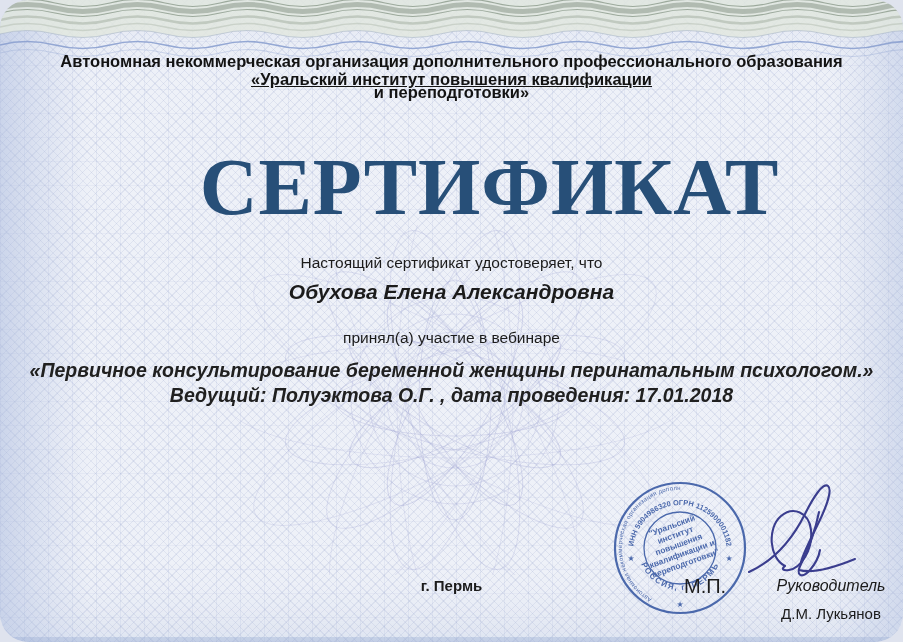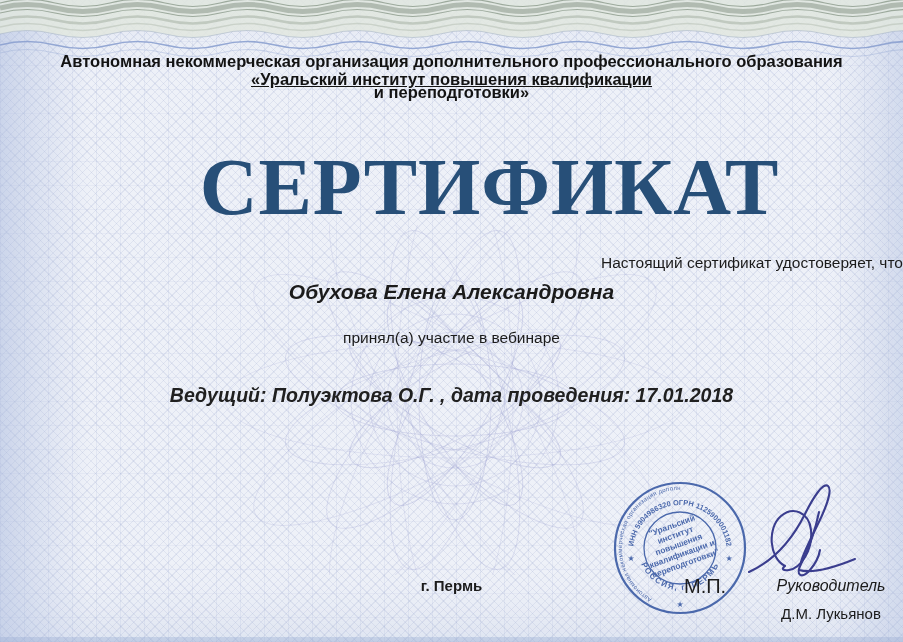--- a/index.html
+++ b/index.html
@@ -9,20 +9,21 @@
     overflow:hidden;
     font-family:"Liberation Sans","DejaVu Sans",sans-serif;
     color:#1b1b1b;
     background-color:#eef1f8;
     background-image:
       repeating-linear-gradient(45deg, rgba(125,140,190,.14) 0 1px, transparent 1px 6px),
       repeating-linear-gradient(135deg, rgba(125,140,190,.14) 0 1px, transparent 1px 6px),
       repeating-linear-gradient(90deg, rgba(120,140,195,.10) 0 1px, transparent 1px 24px),
       repeating-linear-gradient(0deg, rgba(120,140,195,.08) 0 1px, transparent 1px 24px);
     box-shadow:inset 0 0 70px rgba(150,168,210,.35);
+    border-radius:28px;
   }
   .certificate::before{
     content:"";position:absolute;inset:0;pointer-events:none;
     background:linear-gradient(to right, rgba(175,190,225,.40), rgba(175,190,225,0) 10%, rgba(175,190,225,0) 92%, rgba(175,190,225,.25));
   }
   .certificate::after{
     content:"";position:absolute;left:0;right:0;bottom:0;height:5px;
     background:rgba(150,168,210,.35);
   }
   .band{position:absolute;top:0;left:0;}
@@ -32,21 +33,21 @@
   .org-l1{top:52px;}
   .org-l2{top:70px;text-decoration:underline;}
   .org-l3{top:83px;}
   .title{
     top:142px;margin:0;
     font-family:"Liberation Serif","DejaVu Serif",serif;
     font-weight:bold;font-size:80px;letter-spacing:1px;
     color:#274f78;
     padding-left:38px;
   }
-  .statement{top:254px;font-size:15.5px;text-align:right;}
+  .statement{top:254px;font-size:15.5px;}
   .recipient{top:280px;font-size:21px;font-weight:bold;font-style:italic;}
   .participation{top:329px;font-size:15.5px;}
   .webinar{font-size:19.5px;font-weight:bold;font-style:italic;color:#202020;}
   .web1{top:359px;}
   .web2{top:384px;}
   .city{top:577px;font-size:15px;font-weight:bold;}
   .website{top:604px;font-size:15px;font-weight:bold;color:#3a64a0;letter-spacing:.5px;}
   .stamp{position:absolute;left:600px;top:468px;opacity:.92;}
   .mp{position:absolute;left:639px;top:575px;font-size:20px;color:#1d1d1d;margin-left:45px;}
   .signature{position:absolute;left:733px;top:462px;}
@@ -111,20 +112,21 @@
 
   <div class="ctr org org-l1">Автономная некоммерческая организация дополнительного профессионального образования</div>
   <div class="ctr org org-l2">«Уральский институт повышения квалификации</div>
   <div class="ctr org org-l3">и переподготовки»</div>
 
   <h1 class="ctr title">СЕРТИФИКАТ</h1>
 
   <div class="ctr statement">Настоящий сертификат удостоверяет, что</div>
   <div class="ctr recipient">Обухова Елена Александровна</div>
   <div class="ctr participation">принял(а) участие в вебинаре</div>
+  <div class="ctr webinar web1">«Первичное консультирование беременной женщины перинатальным психологом.»</div>
   <div class="ctr webinar web2">Ведущий: Полуэктова О.Г. , дата проведения: 17.01.2018</div>
 
   <div class="ctr city">г. Пермь</div>
 
   <svg class="stamp" width="160" height="160" viewBox="0 0 160 160" aria-hidden="true">
     <defs>
       <path id="st-outer" d="M80,22 a58,58 0 1 1 -0.1,0"></path>
       <path id="st-top" d="M33,84 A47,47 0 0 1 127,84"></path>
       <path id="st-bottom" d="M38,80 A42,42 0 0 0 122,80"></path>
     </defs>

